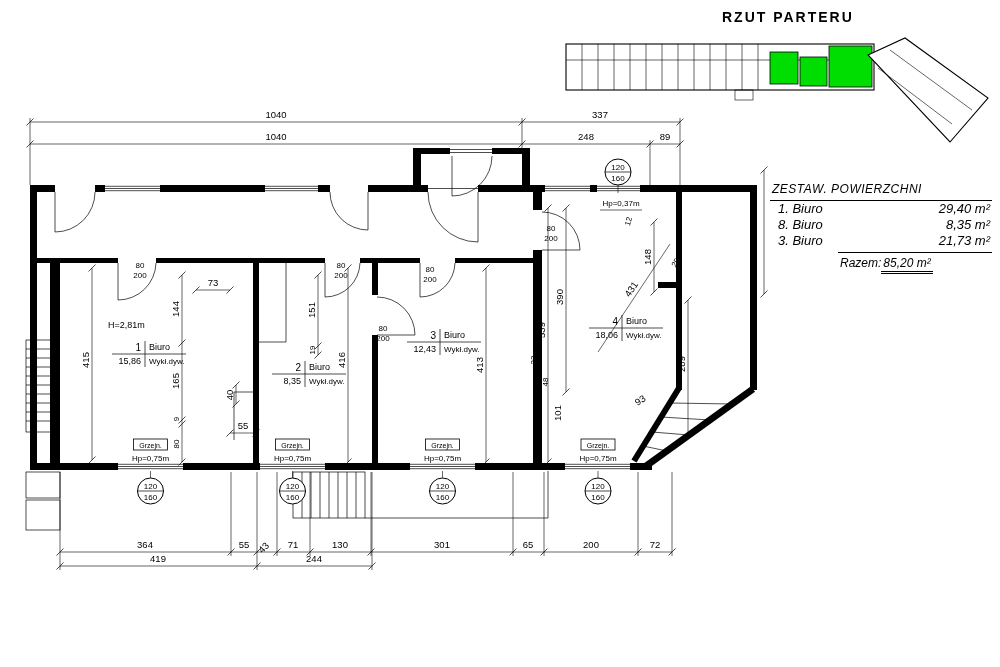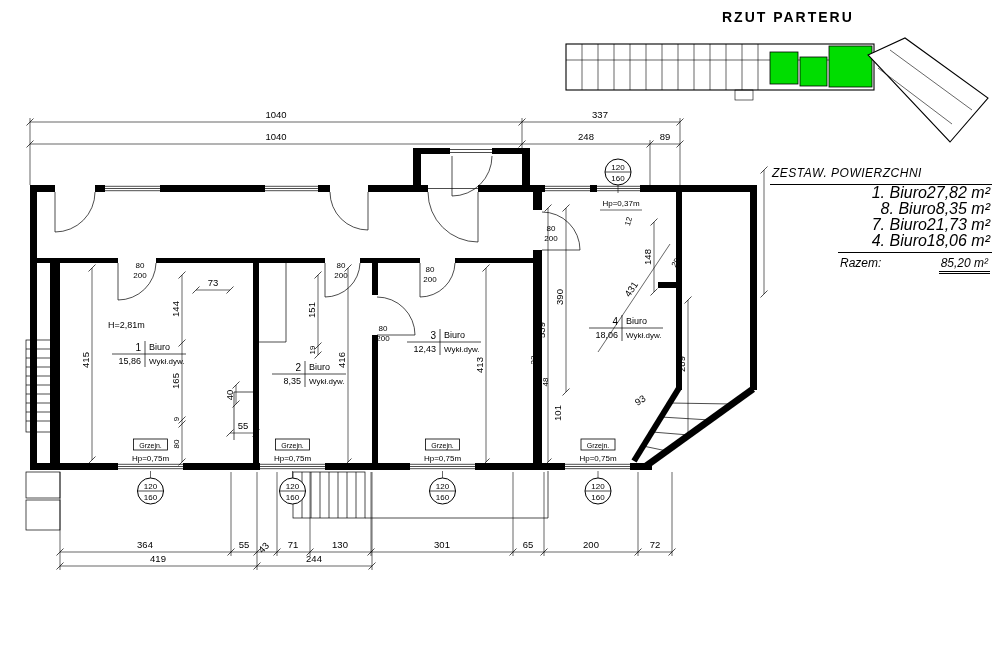--- a/index.html
+++ b/index.html
@@ -18,26 +18,26 @@
   .gh{stroke:#000;stroke-width:.8}
   .cb{stroke:#000;stroke-width:1;fill:#fff}
   .gb{stroke:#000;stroke-width:.8;fill:#fff}
   .dim{font-size:9.5px;text-anchor:middle}
   .sm{font-size:8px;text-anchor:middle}
   .xs{font-size:7px;text-anchor:middle}
   .rm{font-size:9px}
   .rm2{font-size:8px}
   .rnum{font-size:10px}
   .title{font-size:14px;letter-spacing:2px;font-weight:bold}
-  .legend{position:absolute;left:770px;top:164px;width:222px;font-style:italic}
+  .legend{position:absolute;left:770px;top:180px;width:222px;font-style:italic}
   .lg-head{font-size:12px;padding:2px 0 4px 2px;border-bottom:1px solid #000;letter-spacing:.5px}
   .lg-subwrap{padding:4px 0 2px 0}
   .lg-sub{display:inline-block;font-size:13.5px;font-weight:bold;padding:0 6px 1px 2px;border-bottom:1.5px solid #000}
-  .lg-row{display:flex;justify-content:flex-end;font-size:16px;line-height:16px;padding:0 2px 0 8px}
-  .lg-total{display:flex;justify-content:space-between;font-size:12px;margin-left:68px;margin-top:3px;
+  .lg-row{display:flex;justify-content:space-between;font-size:13px;line-height:16px;padding:0 2px 0 8px}
+  .lg-total{display:flex;justify-content:flex-start;font-size:12px;margin-left:68px;margin-top:3px;
             border-top:1px solid #000;padding:3px 2px 0 2px}
   .dbl{border-bottom:3px double #000;padding:0 2px 1px 2px}
 </style>
 </head>
 <body>
 
 <div id="stage">
 <svg id="plan-svg" width="1000" height="667" viewBox="0 0 1000 667">
   <defs>
     <line id="tk" x1="-3.5" y1="3.5" x2="3.5" y2="-3.5" stroke="#000" stroke-width="0.7"></line>
@@ -288,32 +288,28 @@
     <text class="rm" x="626" y="324">Biuro</text>
     <text class="rm" x="618" y="338" text-anchor="end">18,06</text>
     <text class="rm2" x="626" y="338">Wykł.dyw.</text>
   </g>
 </svg>
 
 <div class="legend">
   <div class="lg-head">ZESTAW. POWIERZCHNI</div>
   <div class="lg-row">
     <span>1. Biuro</span>
-    <span>27,82 m²</span>
+    <span>29,40 m²</span>
   </div>
   <div class="lg-row">
     <span>8. Biuro</span>
     <span>8,35 m²</span>
   </div>
   <div class="lg-row">
-    <span>7. Biuro</span>
+    <span>3. Biuro</span>
     <span>21,73 m²</span>
-  </div>
-  <div class="lg-row">
-    <span>4. Biuro</span>
-    <span>18,06 m²</span>
   </div>
   <div class="lg-total">
     <span>Razem:</span>
     <span class="dbl">85,20 m²</span>
   </div>
 </div>
 </div>
 
 </body></html>

